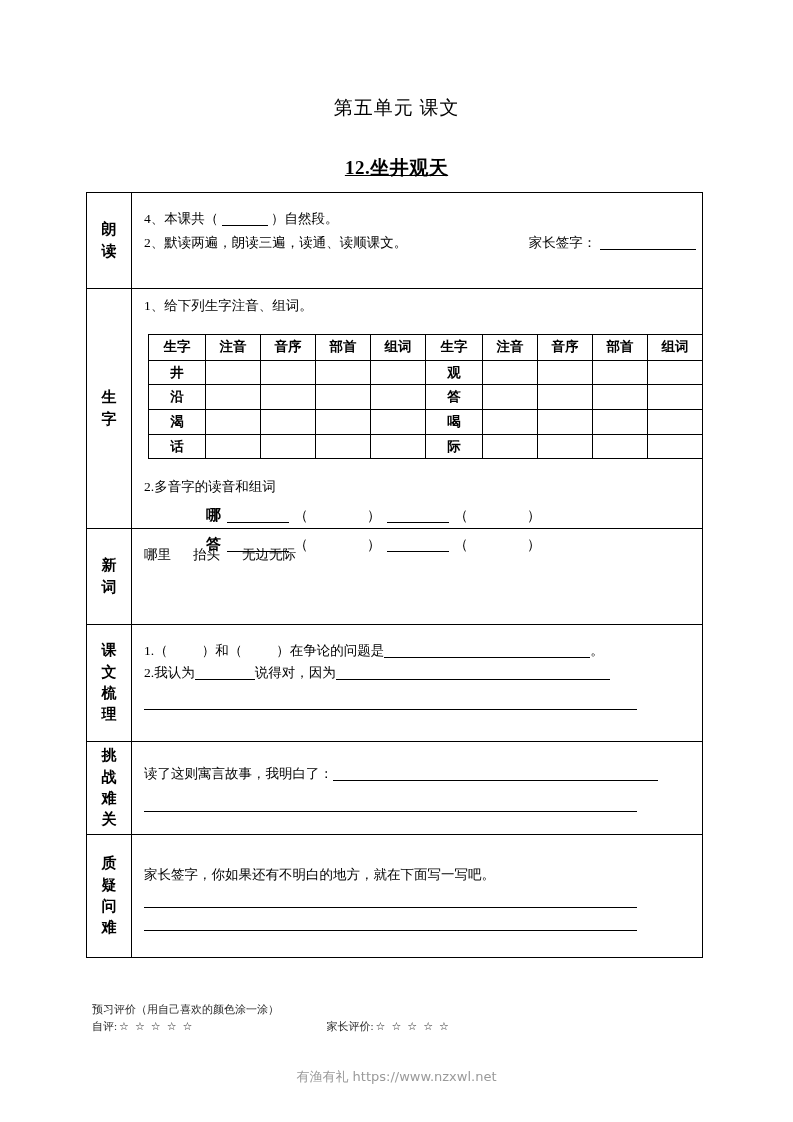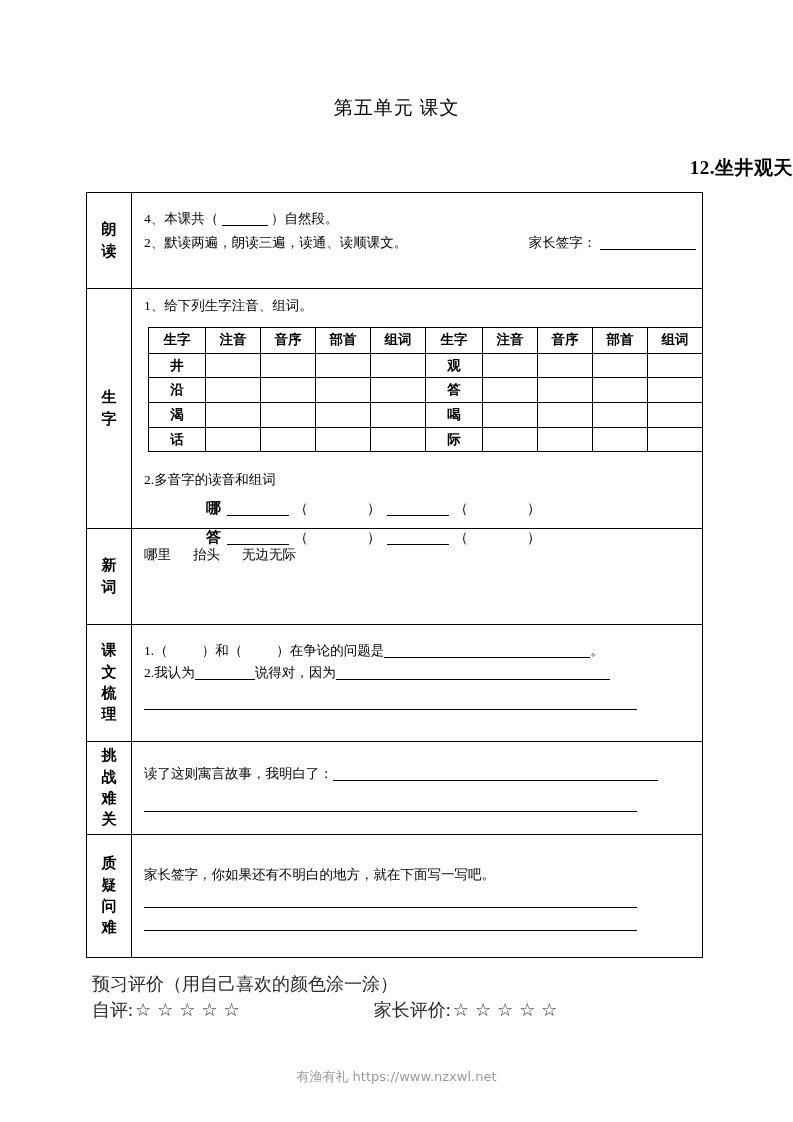--- a/index.html
+++ b/index.html
@@ -29,24 +29,25 @@
     width: 793px;
     text-align: center;
     font-size: 19px;
     font-weight: normal;
     letter-spacing: 1px;
   }
   .lesson-title {
     position: absolute;
     left: 0; top: 155px;
     width: 793px;
-    text-align: right;
+    text-align: center;
     font-size: 19px;
     font-weight: bold;
     letter-spacing: 0.5px;
+    text-decoration: underline;
   }
 
   
   .sheet {
     position: absolute;
     left: 86px;
     top: 192px;
     width: 617px;
     border: 1.4px solid #000;
     box-sizing: border-box;
@@ -94,21 +95,21 @@
   }
   .ul-blank {
     display: inline-block;
     border-bottom: 1.1px solid #000;
     vertical-align: -3px;
   }
 
   
   .r-chars { height: 240px; }
   .r-chars .sbody { padding: 5px 8px 4px 12px; }
-  .sub-head { font-size: 13.5px; margin-bottom: 9px; }
+  .sub-head { font-size: 13.5px; margin-bottom: 16px; }
 
   table.chartab {
     border-collapse: collapse;
     width: 548px;
     margin-left: 4px;
     table-layout: fixed;
   }
   table.chartab td, table.chartab th {
     border: 1.1px solid #000;
     height: 23px;
@@ -169,23 +170,23 @@
   
   .r-doubt { height: 122px; }
   .r-doubt .sbody { padding-top: 28px; }
   .rule-e1 { border-bottom: 1.1px solid #000; width: 493px; margin-top: 20px; }
   .rule-e2 { border-bottom: 1.1px solid #000; width: 493px; margin-top: 22px; }
 
   
   .eval {
     position: absolute;
     left: 92px;
-    top: 972px;
+    top: 1002px;
     width: 620px;
-    font-size: 18px;
+    font-size: 11px;
     color: #2b2b2b;
   }
   .eval-title { margin-bottom: 2px; }
   .eval-row {
     display: flex;
     align-items: center;
   }
   .eval-self { display: flex; align-items: center; }
   .eval-parent { display: flex; align-items: center; margin-left: 128px; }
   .stars { display: inline-flex; margin-left: 2px; }

